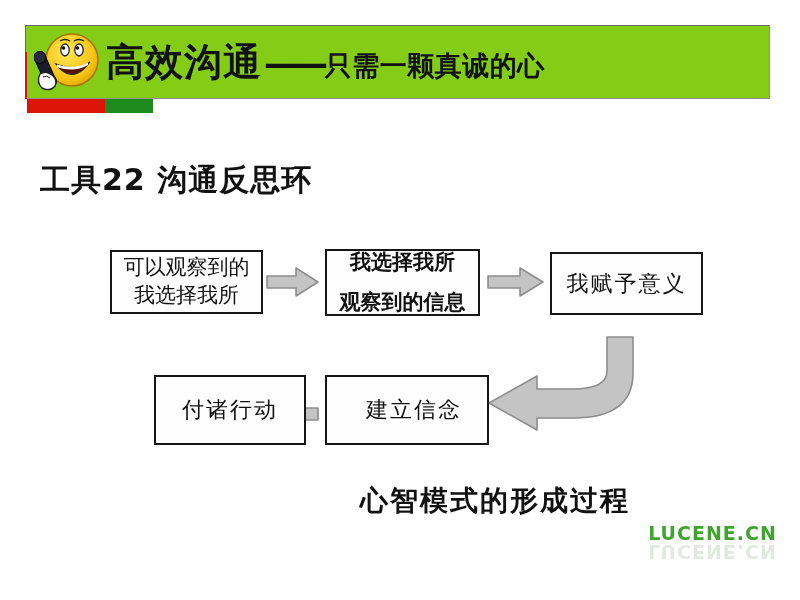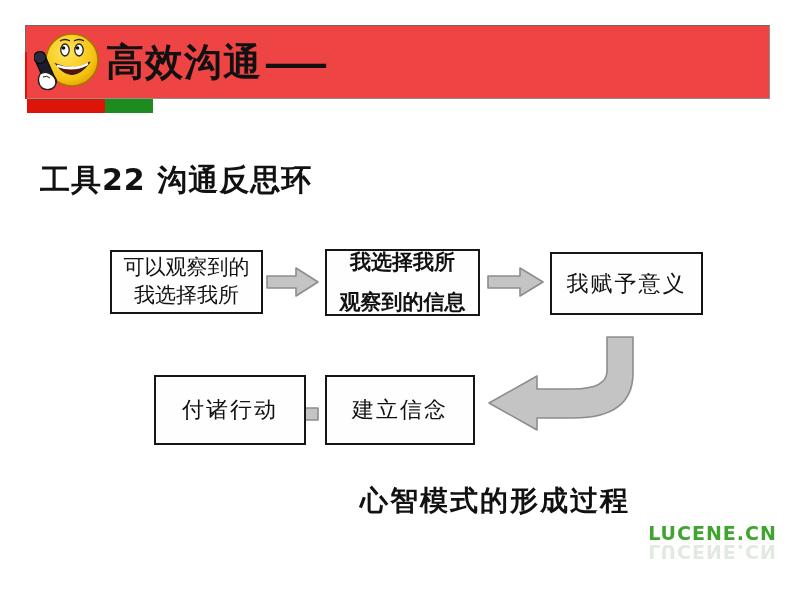--- a/index.html
+++ b/index.html
@@ -3,21 +3,21 @@
 <meta charset="utf-8">
 <style>
   html,body{margin:0;padding:0;background:#ffffff;}
   .slide{
     position:relative;width:800px;height:600px;background:#ffffff;
     font-family:"DejaVu Sans","Liberation Sans",sans-serif;color:#111;overflow:hidden;
   }
   
   .header-box{
     position:absolute;left:25px;top:25px;width:743px;height:72px;
-    background:#ef4444;border:1px solid #8f8f8f;border-top-color:#6a6a6a;border-left-color:#6a6a6a;
+    background:#84cc16;border:1px solid #8f8f8f;border-top-color:#6a6a6a;border-left-color:#6a6a6a;
   }
   .header-accent{position:absolute;left:25px;top:52px;width:2px;height:47px;background:#d91408;}
   .smiley{position:absolute;left:8px;top:4px;width:66px;height:64px;}
   .title-row{
     position:absolute;left:80px;top:0;height:72px;display:flex;align-items:baseline;
     padding-top:14px;box-sizing:border-box;white-space:nowrap;
   }
   .title-main{font-size:38px;font-weight:bold;line-height:44px;letter-spacing:1px;}
   .title-dash{font-size:34px;font-weight:bold;letter-spacing:-0.12em;margin:0 1px 0 2px;}
   .title-sub{font-size:27px;font-weight:bold;letter-spacing:0.5px;}
@@ -31,21 +31,21 @@
   
   .fbox{
     position:absolute;background:#fffefe;border:2px solid #161616;
     display:flex;flex-direction:column;align-items:center;justify-content:center;
     text-align:center;line-height:1.32;
   }
   .fbox span{display:block;}
   .fbox-observe{left:110px;top:250px;width:149px;height:60px;font-size:21px;font-weight:normal;}
   .fbox-select {left:325px;top:249px;width:151px;height:63px;font-size:21px;font-weight:bold;gap:12px;}
   .fbox-meaning{left:550px;top:252px;width:149px;height:59px;font-size:22px;font-weight:normal;letter-spacing:2px;text-align:right;}
-  .fbox-belief {left:325px;top:375px;width:146px;height:66px;font-size:22px;font-weight:normal;letter-spacing:2px;}
+  .fbox-belief {left:325px;top:375px;width:146px;height:66px;font-size:22px;font-weight:normal;letter-spacing:2px;padding-left:14px;}
   .fbox-action {left:110px;top:375px;width:148px;height:66px;font-size:22px;font-weight:normal;letter-spacing:2px;margin-left:44px;}
   .arrow-svg{position:absolute;}
   .arrow-1{left:266px;top:266px;}
   .arrow-2{left:487px;top:266px;}
   .arrow-back{left:266px;top:398px;}
   .arrow-bent{left:475px;top:325px;}
   .block-arrow{fill:#c4c4c4;stroke:#8d8d8d;stroke-width:1.6;stroke-linejoin:round;}
   
   .caption{
     position:absolute;left:170px;top:482px;width:460px;text-align:right;
@@ -93,20 +93,21 @@
         <circle cx="11.5" cy="26" r="6" fill="#2a2a3e" stroke="#000" stroke-width="1"></circle>
         <circle cx="11.5" cy="52" r="6" fill="#2a2a3e" stroke="#000" stroke-width="1"></circle>
       </g>
 
       <path d="M6,44 Q2,52 8,58 Q16,62 21,56 Q24,50 18,45 Q12,40 6,44 Z" fill="#ffffff" stroke="#222" stroke-width="1.4"></path>
       <path d="M9,47 Q13,45 16,48" fill="none" stroke="#222" stroke-width="1"></path>
     </svg>
     <div class="title-row">
       <span class="title-main">高效沟通</span>
       <span class="title-dash">——</span>
+      <span class="title-sub">只需一颗真诚的心</span>
     </div>
   </div>
   <div class="header-accent"></div>
   <div class="bar bar-red"></div>
   <div class="bar bar-green"></div>
 
   <div class="section-title">工具22 沟通反思环</div>
 
   <div class="fbox fbox-observe">
     <span>可以观察到的</span>

